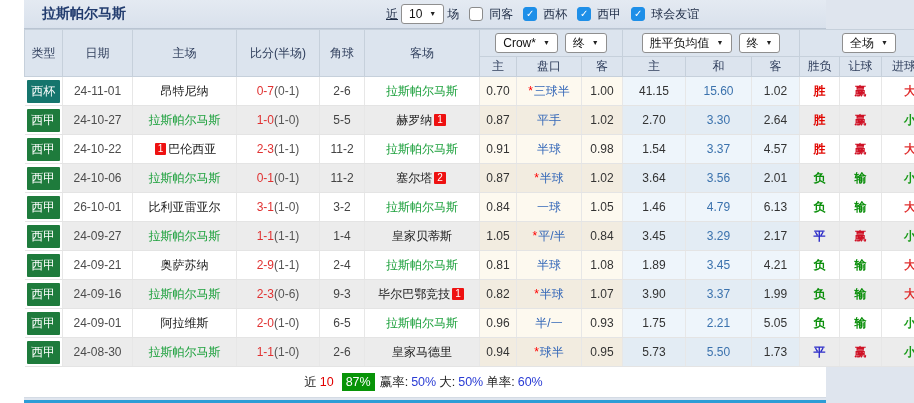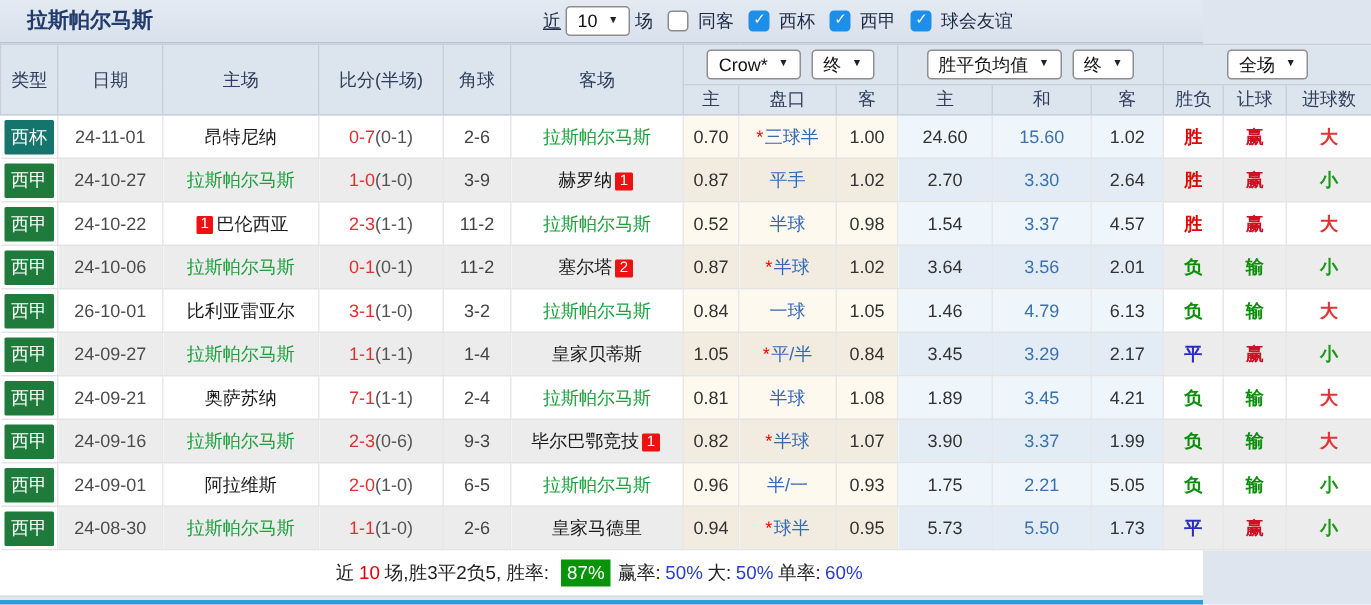--- a/index.html
+++ b/index.html
@@ -4,21 +4,21 @@
 <style>
   html,body{margin:0;padding:0;}
   body{
     width:914px;height:403px;
     font-family:"Liberation Sans","DejaVu Sans",sans-serif;
     background:#dfe5ee;
     font-size:12px;
     color:#333;
     overflow:hidden;
   }
-  .wrap{width:802px;height:403px;background:#fff;}
+  .wrap{width:802px;height:403px;background:#fff;padding-left:24px;}
 
   
   .titlebar{
     position:relative;height:28px;
     background:linear-gradient(#e4eaf2,#d9e1ec);
     border-bottom:1px solid #b9c4d2;
     display:flex;align-items:center;
   }
   .titlebar .title{margin-left:18px;font-size:14px;font-weight:bold;color:#223c6e;}
   .filters{position:absolute;left:362px;top:0;height:100%;display:flex;align-items:center;gap:3px;color:#1d2b45;}
@@ -187,56 +187,56 @@
             <span class="type-badge" style="background: rgb(21, 117, 109);">西杯</span>
           </td>
       <td class="c-date">24-11-01</td>
       <td><span class="team">昂特尼纳</span></td>
       <td><span class="score">0-7</span><span class="half">(0-1)</span></td>
       <td class="c-corner">2-6</td>
       <td><span class="team green">拉斯帕尔马斯</span></td>
       <td class="c-odds">0.70</td>
       <td class="c-odds"><span class="star">*</span><span class="pan-txt">三球半</span></td>
       <td class="c-odds">1.00</td>
-      <td class="c-avg">24.60</td>
+      <td class="c-avg">41.15</td>
       <td class="c-avg c-draw">15.60</td>
       <td class="c-avg">1.02</td>
       <td class="c-res" style="color: rgb(225, 6, 0);">胜</td>
       <td class="c-res" style="color: rgb(207, 17, 37);">赢</td>
       <td class="c-res" style="color: rgb(225, 51, 51);">大</td>
     </tr>
         <tr>
       <td class="c-type">
             <span class="type-badge" style="background: rgb(30, 123, 60);">西甲</span>
           </td>
       <td class="c-date">24-10-27</td>
       <td><span class="team green">拉斯帕尔马斯</span></td>
       <td><span class="score">1-0</span><span class="half">(1-0)</span></td>
-      <td class="c-corner">3-9</td>
+      <td class="c-corner">5-5</td>
       <td><span class="team">赫罗纳</span><span class="badge">1</span></td>
       <td class="c-odds">0.87</td>
       <td class="c-odds"><span class="pan-txt">平手</span></td>
       <td class="c-odds">1.02</td>
       <td class="c-avg">2.70</td>
       <td class="c-avg c-draw">3.30</td>
       <td class="c-avg">2.64</td>
       <td class="c-res" style="color: rgb(225, 6, 0);">胜</td>
       <td class="c-res" style="color: rgb(207, 17, 37);">赢</td>
       <td class="c-res" style="color: rgb(24, 154, 24);">小</td>
     </tr>
         <tr>
       <td class="c-type">
             <span class="type-badge" style="background: rgb(30, 123, 60);">西甲</span>
           </td>
       <td class="c-date">24-10-22</td>
       <td><span class="badge">1</span><span class="team">巴伦西亚</span></td>
       <td><span class="score">2-3</span><span class="half">(1-1)</span></td>
       <td class="c-corner">11-2</td>
       <td><span class="team green">拉斯帕尔马斯</span></td>
-      <td class="c-odds">0.52</td>
+      <td class="c-odds">0.91</td>
       <td class="c-odds"><span class="pan-txt">半球</span></td>
       <td class="c-odds">0.98</td>
       <td class="c-avg">1.54</td>
       <td class="c-avg c-draw">3.37</td>
       <td class="c-avg">4.57</td>
       <td class="c-res" style="color: rgb(225, 6, 0);">胜</td>
       <td class="c-res" style="color: rgb(207, 17, 37);">赢</td>
       <td class="c-res" style="color: rgb(225, 51, 51);">大</td>
     </tr>
         <tr>
@@ -295,21 +295,21 @@
       <td class="c-res" style="color: rgb(42, 42, 200);">平</td>
       <td class="c-res" style="color: rgb(207, 17, 37);">赢</td>
       <td class="c-res" style="color: rgb(24, 154, 24);">小</td>
     </tr>
         <tr>
       <td class="c-type">
             <span class="type-badge" style="background: rgb(30, 123, 60);">西甲</span>
           </td>
       <td class="c-date">24-09-21</td>
       <td><span class="team">奥萨苏纳</span></td>
-      <td><span class="score">7-1</span><span class="half">(1-1)</span></td>
+      <td><span class="score">2-9</span><span class="half">(1-1)</span></td>
       <td class="c-corner">2-4</td>
       <td><span class="team green">拉斯帕尔马斯</span></td>
       <td class="c-odds">0.81</td>
       <td class="c-odds"><span class="pan-txt">半球</span></td>
       <td class="c-odds">1.08</td>
       <td class="c-avg">1.89</td>
       <td class="c-avg c-draw">3.45</td>
       <td class="c-avg">4.21</td>
       <td class="c-res" style="color: rgb(11, 143, 11);">负</td>
       <td class="c-res" style="color: rgb(11, 143, 11);">输</td>
@@ -371,21 +371,20 @@
       <td class="c-res" style="color: rgb(42, 42, 200);">平</td>
       <td class="c-res" style="color: rgb(207, 17, 37);">赢</td>
       <td class="c-res" style="color: rgb(24, 154, 24);">小</td>
     </tr>
       </tbody>
   </table>
 
   <div class="summary">
     <span class="seg">近</span>
       <span class="seg red">10</span>
-      <span class="seg">场,胜3平2负5, 胜率:</span>
       <span class="pct">87%</span>
     <span class="seg">赢率:</span>
       <span class="seg blue">50%</span>
     <span class="seg">大:</span>
       <span class="seg blue">50%</span>
     <span class="seg">单率:</span>
       <span class="seg blue">60%</span>
   </div>
 
   <div class="gap"></div>

